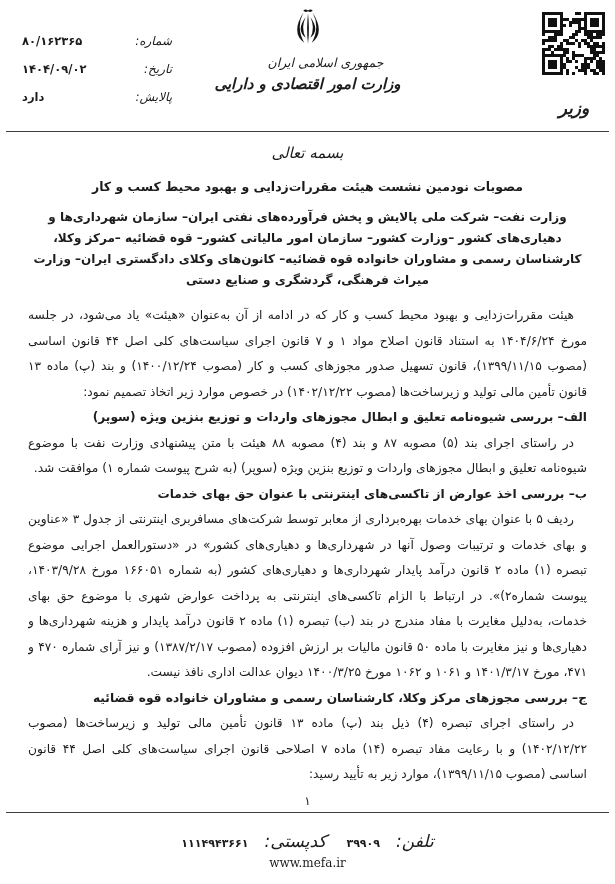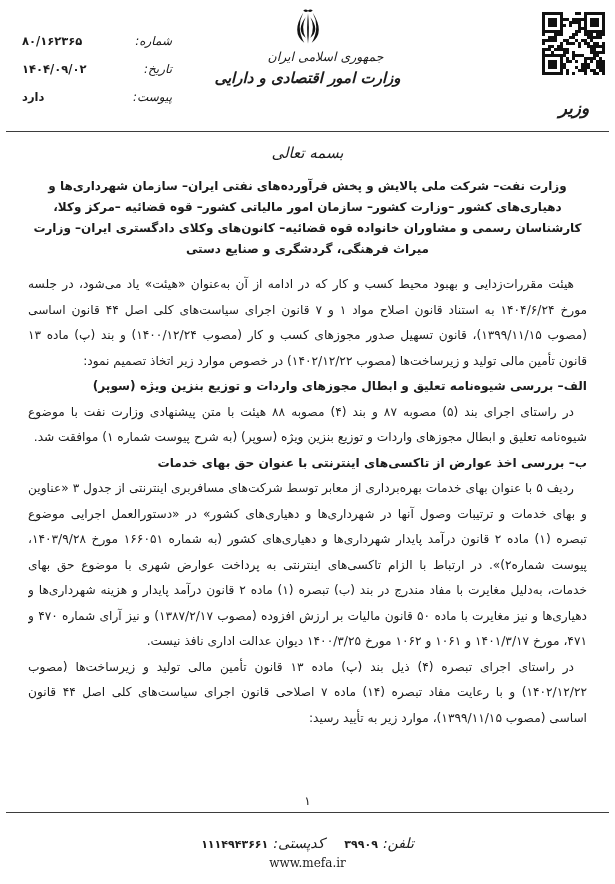--- a/index.html
+++ b/index.html
@@ -14,21 +14,21 @@
     overflow:hidden;
   }
   
   .qr{position:absolute;top:12px;right:10px;width:63px;height:63px;}
   .minister{
     position:absolute;top:98px;right:8px;width:66px;
     text-align:center;font-style:italic;font-weight:bold;font-size:17px;
   }
   .center-head{position:absolute;top:8px;left:0;right:0;text-align:center;line-height:1.15;}
   .emblem{display:block;margin:0 auto;}
-  .country{font-style:italic;font-size:12.5px;margin-top:2px;padding-left:36px;}
+  .country{font-style:italic;font-size:12.5px;margin-top:8px;padding-left:36px;}
   .ministry{font-style:italic;font-weight:bold;font-size:15px;margin-top:6px;}
   .meta{position:absolute;top:34px;left:22px;width:150px;font-size:11.5px;}
   .meta-row{display:flex;justify-content:space-between;align-items:baseline;margin-bottom:14px;}
   .meta-label{font-style:italic;font-size:12px;}
   .meta-value{font-weight:bold;}
   .rule-top{position:absolute;top:131px;left:6px;right:6px;border-top:1.6px solid #3d3d3d;}
   
   .doc-body{
     position:absolute;top:138px;left:28px;right:28px;height:650px;
     overflow:hidden;font-size:12.2px;line-height:25.5px;text-align:justify;
@@ -38,21 +38,21 @@
   .salawat{text-align:center;font-weight:bold;font-size:12px;line-height:24px;}
   .recipients{text-align:center;font-weight:bold;font-size:12px;line-height:21px;margin:8px 0 12px;}
   .para{margin:0;text-indent:13px;}
   .sec-title{margin:0;font-weight:bold;text-indent:0;}
   
   .pagenum{position:absolute;bottom:76px;left:0;right:0;text-align:center;font-size:12px;}
   .rule-bottom{position:absolute;bottom:71px;left:6px;right:6px;border-top:1.6px solid #3d3d3d;}
   .footer{position:absolute;bottom:14px;left:0;right:0;text-align:center;}
   .footer-row{display:flex;justify-content:center;align-items:baseline;gap:20px;font-size:11px;}
   .addr{font-style:italic;font-size:11.5px;}
-  .f-label{font-style:italic;font-size:14px;}
+  .f-label{font-style:italic;font-size:17px;margin-left:11px;}
   .f-value{font-weight:bold;}
   .f-pair{display:flex;gap:5px;align-items:baseline;}
   .website{font-family:"DejaVu Serif",serif;font-size:12px;margin-top:5px;direction:ltr;}
 </style>
 </head>
 <body>
 
 <div class="page">
 
   <div class="qr">
@@ -235,35 +235,37 @@
   <div class="meta">
     <div class="meta-row">
       <span class="meta-label">شماره:</span>
       <span class="meta-value">۸۰/۱۶۲۳۶۵</span>
     </div>
     <div class="meta-row">
       <span class="meta-label">تاریخ:</span>
       <span class="meta-value">۱۴۰۴/۰۹/۰۲</span>
     </div>
     <div class="meta-row">
-      <span class="meta-label">پیوست:</span>
+      <span class="meta-label">پالایش:</span>
       <span class="meta-value">دارد</span>
     </div>
   </div>
 
   <div class="rule-top"></div>
 
   <main class="doc-body">
     <div class="besmeleh">بسمه تعالی</div>
+    <div class="doc-title">مصوبات نودمین نشست هیئت مقررات‌زدایی و بهبود محیط کسب و کار</div>
     <div class="recipients">وزارت نفت– شرکت ملی پالایش و پخش فرآورده‌های نفتی ایران– سازمان شهرداری‌ها و دهیاری‌های کشور –وزارت کشور– سازمان امور مالیاتی کشور– قوه قضائیه –مرکز وکلا، کارشناسان رسمی و مشاوران خانواده قوه قضائیه– کانون‌های وکلای دادگستری ایران– وزارت میراث فرهنگی، گردشگری و صنایع دستی</div>
     <p class="para">هیئت مقررات‌زدایی و بهبود محیط کسب و کار که در ادامه از آن به‌عنوان «هیئت» یاد می‌شود، در جلسه مورخ ۱۴۰۴/۶/۲۴ به استناد قانون اصلاح مواد ۱ و ۷ قانون اجرای سیاست‌های کلی اصل ۴۴ قانون اساسی (مصوب ۱۳۹۹/۱۱/۱۵)، قانون تسهیل صدور مجوزهای کسب و کار (مصوب ۱۴۰۰/۱۲/۲۴) و بند (پ) ماده ۱۳ قانون تأمین مالی تولید و زیرساخت‌ها (مصوب ۱۴۰۲/۱۲/۲۲) در خصوص موارد زیر اتخاذ تصمیم نمود:</p>
     <p class="sec-title">الف– بررسی شیوه‌نامه تعلیق و ابطال مجوزهای واردات و توزیع بنزین ویژه (سوپر)</p>
     <p class="para">در راستای اجرای بند (۵) مصوبه ۸۷ و بند (۴) مصوبه ۸۸ هیئت با متن پیشنهادی وزارت نفت با موضوع شیوه‌نامه تعلیق و ابطال مجوزهای واردات و توزیع بنزین ویژه (سوپر) (به شرح پیوست شماره ۱) موافقت شد.</p>
     <p class="sec-title">ب– بررسی اخذ عوارض از تاکسی‌های اینترنتی با عنوان حق بهای خدمات</p>
     <p class="para">ردیف ۵ با عنوان بهای خدمات بهره‌برداری از معابر توسط شرکت‌های مسافربری اینترنتی از جدول ۳ «عناوین و بهای خدمات و ترتیبات وصول آنها در شهرداری‌ها و دهیاری‌های کشور» در «دستورالعمل اجرایی موضوع تبصره (۱) ماده ۲ قانون درآمد پایدار شهرداری‌ها و دهیاری‌های کشور (به شماره ۱۶۶۰۵۱ مورخ ۱۴۰۳/۹/۲۸، پیوست شماره۲)». در ارتباط با الزام تاکسی‌های اینترنتی به پرداخت عوارض شهری با موضوع حق بهای خدمات، به‌دلیل مغایرت با مفاد مندرج در بند (ب) تبصره (۱) ماده ۲ قانون درآمد پایدار و هزینه شهرداری‌ها و دهیاری‌ها و نیز مغایرت با ماده ۵۰ قانون مالیات بر ارزش افزوده (مصوب ۱۳۸۷/۲/۱۷) و نیز آرای شماره ۴۷۰ و ۴۷۱، مورخ ۱۴۰۱/۳/۱۷ و ۱۰۶۱ و ۱۰۶۲ مورخ ۱۴۰۰/۳/۲۵ دیوان عدالت اداری نافذ نیست.</p>
+    <p class="sec-title">ج– بررسی مجوزهای مرکز وکلا، کارشناسان رسمی و مشاوران خانواده قوه قضائیه</p>
     <p class="para">در راستای اجرای تبصره (۴) ذیل بند (پ) ماده ۱۳ قانون تأمین مالی تولید و زیرساخت‌ها (مصوب ۱۴۰۲/۱۲/۲۲) و با رعایت مفاد تبصره (۱۴) ماده ۷ اصلاحی قانون اجرای سیاست‌های کلی اصل ۴۴ قانون اساسی (مصوب ۱۳۹۹/۱۱/۱۵)، موارد زیر به تأیید رسید:</p>
 
   </main>
 
   <div class="pagenum">۱</div>
   <div class="rule-bottom"></div>
   <footer class="footer">
     <div class="footer-row">
       <span class="f-pair">
         <span class="f-label">تلفن:</span>

